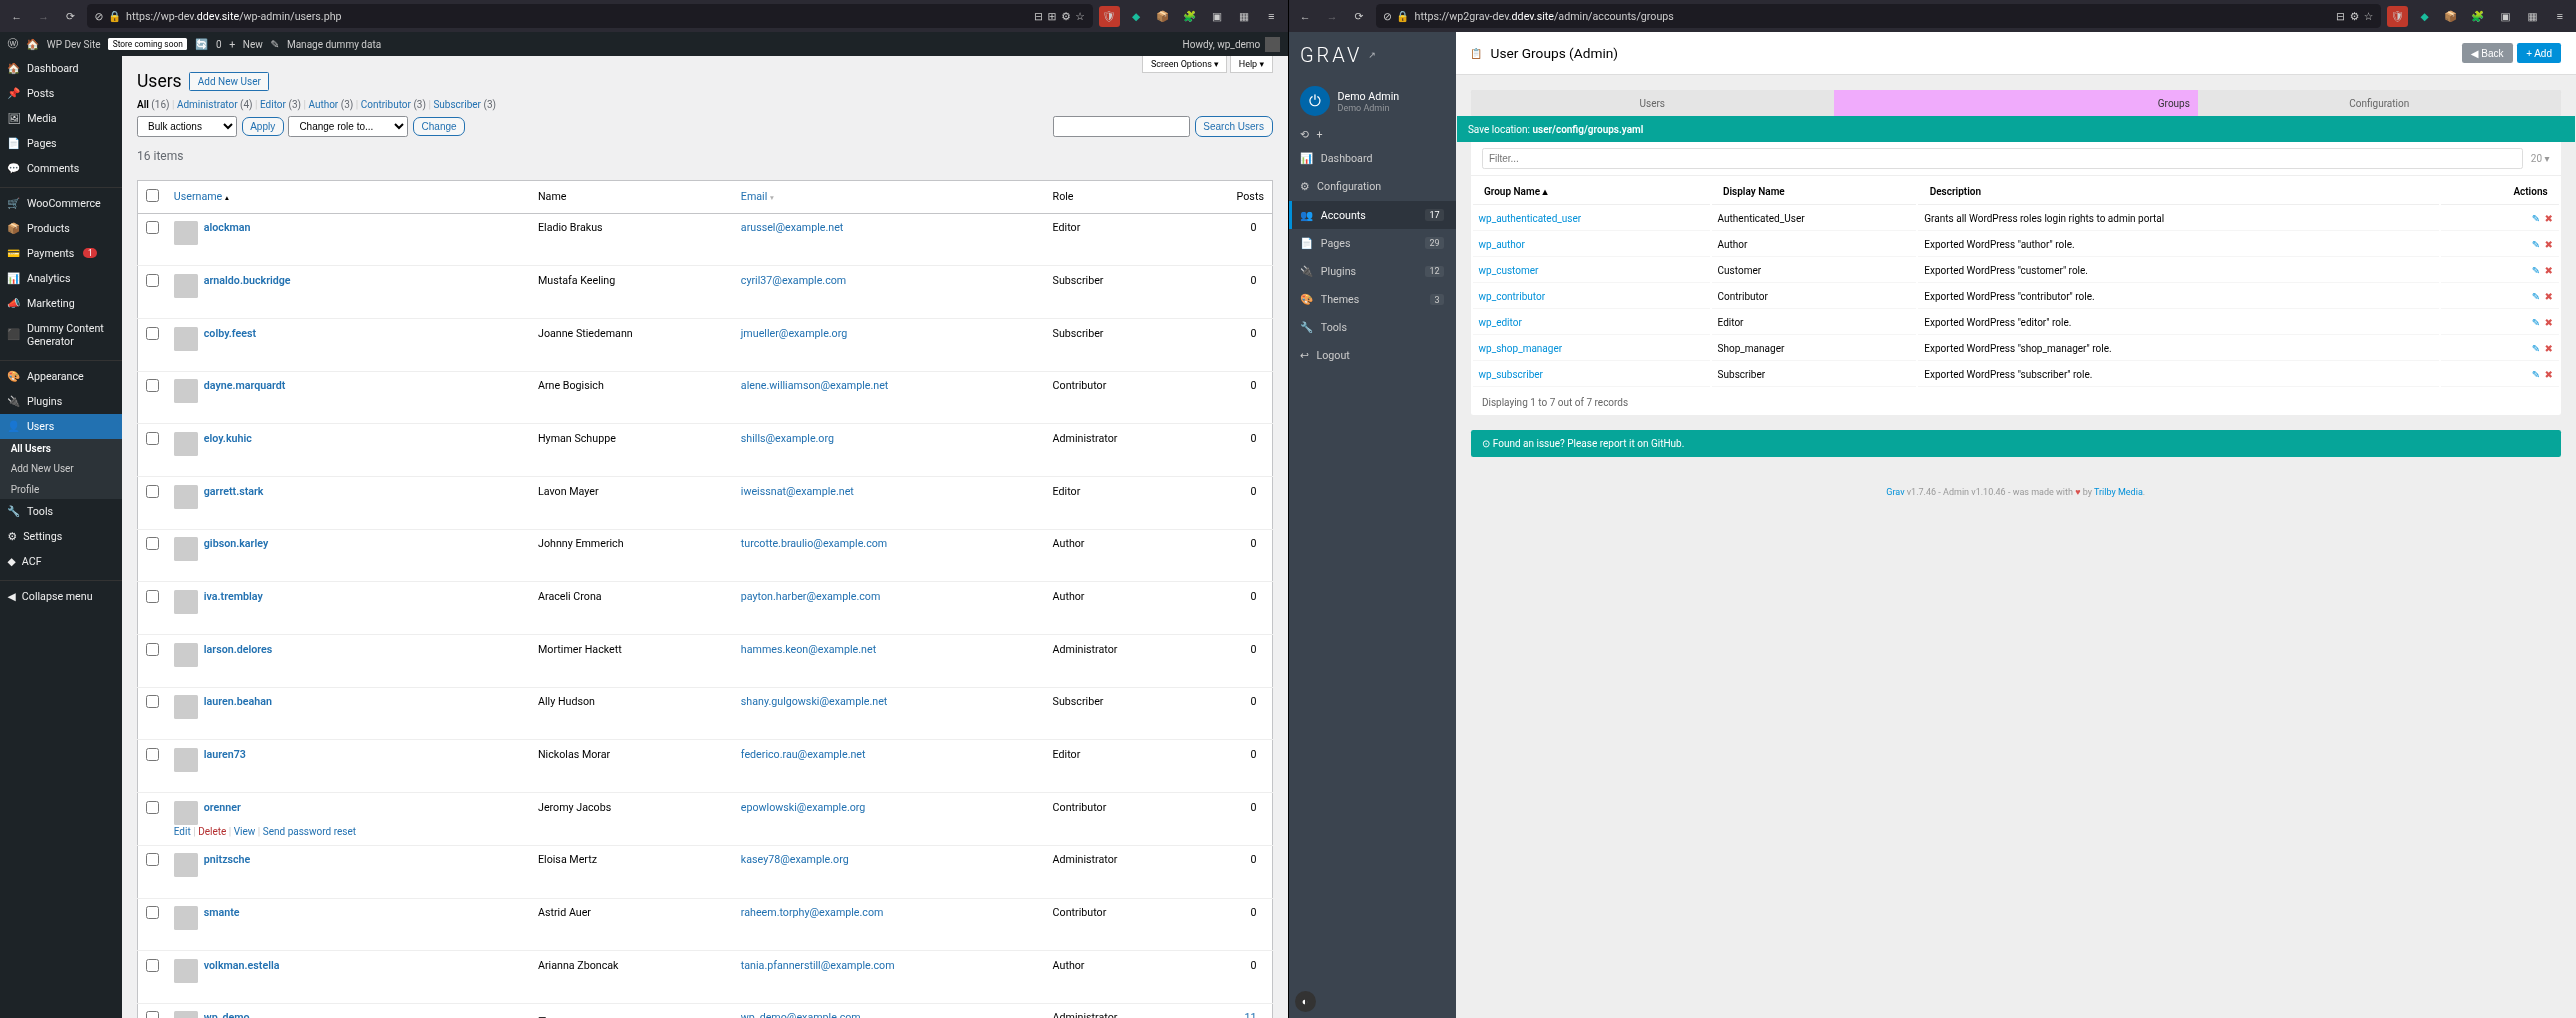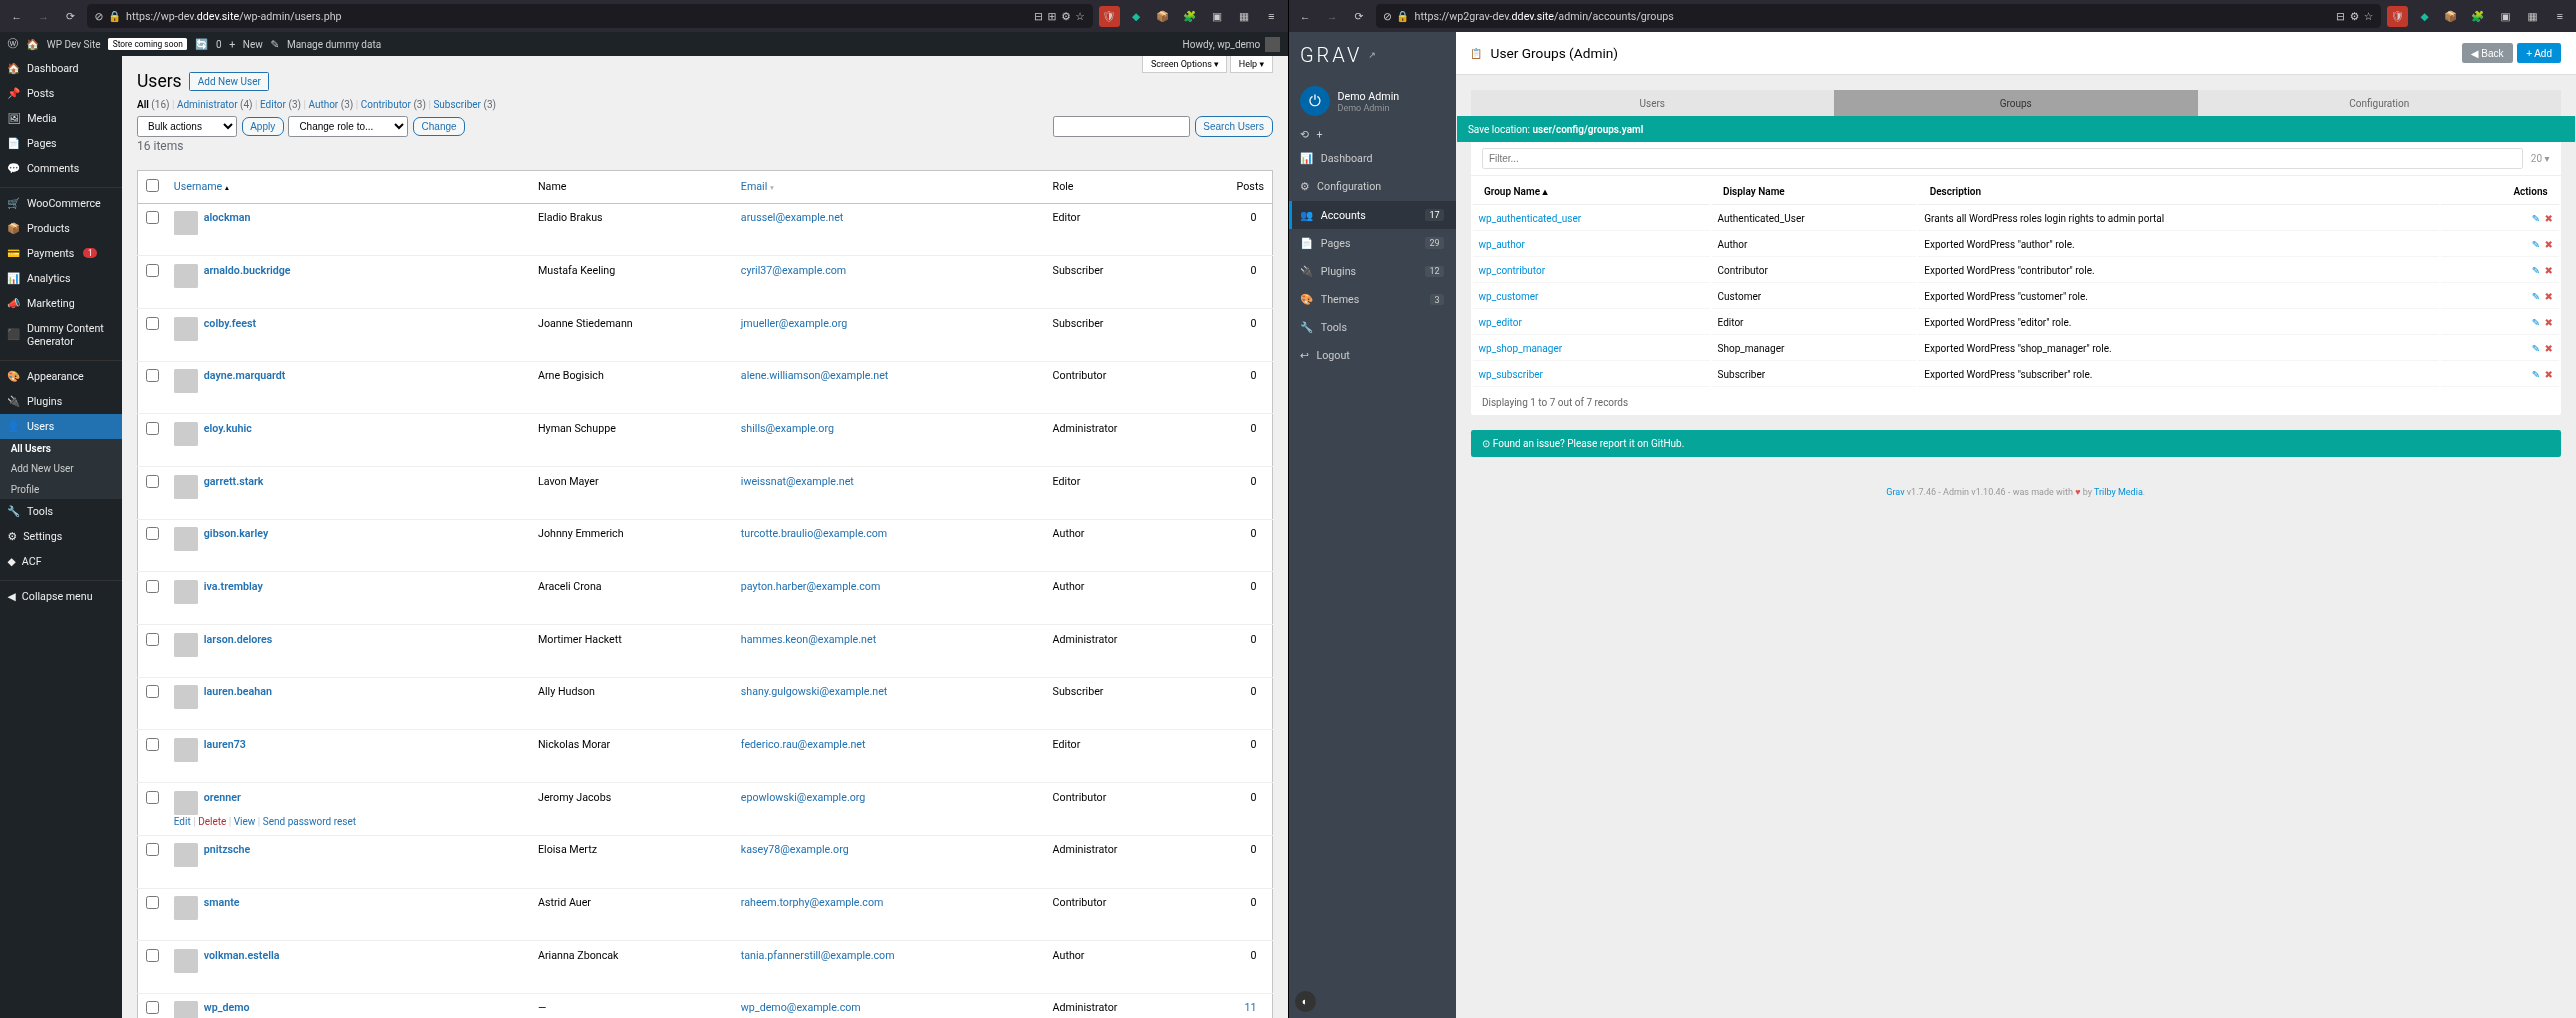--- a/index.html
+++ b/index.html
@@ -37,21 +37,21 @@
 .wp-sidebar .separator { height: 3.8px; background: #1d2327; border-bottom: 0.8px solid #333; margin: 3px 0; }
 .wp-content { flex: 1; background: #f0f0f1; padding: 7.6px 15px; overflow: auto; position: relative; }
 .wp-help { position: absolute; top: 0; right: 15px; display: flex; gap: 3px; }
 .wp-help .tab { background: #fff; border: 0.8px solid #ccc; border-top: none; padding: 3px 7.6px; font-size: 9px; cursor: pointer; }
 .wp-title { font-size: 17.5px; font-weight: 400; margin: 7.6px 0; display: flex; align-items: center; gap: 7.6px; }
 .wp-title .addnew { border: 0.8px solid #2271b1; color: #2271b1; padding: 3px 7.6px; font-size: 10px; border-radius: 1.5px; cursor: pointer; background: #f6f7f7; }
 .wp-subsubsub { font-size: 10px; color: #646970; margin-bottom: 6px; }
 .wp-subsubsub a { color: #2271b1; text-decoration: none; }
 .wp-subsubsub .count { color: #646970; }
 .wp-subsubsub .sep { color: #ccc; }
-.wp-actions { display: flex; align-items: center; gap: 4.6px; margin-bottom: 2px; }
+.wp-actions { display: flex; align-items: center; gap: 4.6px; margin-bottom: 12px; }
 .wp-actions select { border: 0.8px solid #8c8f94; padding: 1.5px 18px 1.5px 6px; border-radius: 2.3px; font-size: 10px; height: 21px; background: #fff; }
 .wp-actions button { border: 0.8px solid #2271b1; color: #2271b1; background: #f6f7f7; padding: 3px 7.6px; border-radius: 7px; font-size: 10px; cursor: pointer; }
 .wp-actions .search { margin-left: auto; display: flex; gap: 4.6px; }
 .wp-actions input { border: 0.8px solid #8c8f94; padding: 2.3px 4.6px; border-radius: 2.3px; width: 137px; }
 .wp-table { width: 100%; border-collapse: collapse; background: #fff; border: 0.8px solid #c3c4c7; }
 .wp-table th { text-align: left; padding: 7.6px; border-bottom: 0.8px solid #c3c4c7; font-size: 10.7px; font-weight: 400; }
 .wp-table th a { color: #2271b1; text-decoration: none; }
 .wp-table th .sort { font-size: 7.6px; }
 .wp-table td { padding: 7.6px; border-bottom: 0.8px solid #eee; vertical-align: top; font-size: 10.7px; }
 .wp-table a { color: #2271b1; text-decoration: none; }
@@ -78,21 +78,21 @@
 .grav-menu .item .cnt { margin-left: auto; font-size: 9px; background: rgba(255,255,255,0.07); padding: 0.8px 4.6px; border-radius: 2.3px; }
 .grav-content { flex: 1; display: flex; flex-direction: column; background: #eee; overflow: auto; }
 .grav-header { background: #fff; height: 43px; display: flex; align-items: center; padding: 0 15px; gap: 7.6px; border-bottom: 0.8px solid #ddd; }
 .grav-header h1 { font-size: 13.7px; font-weight: 400; }
 .grav-header .right { margin-left: auto; display: flex; gap: 4.6px; }
 .grav-btn { padding: 4.6px 9px; border-radius: 2.3px; font-size: 10px; cursor: pointer; border: none; color: #fff; }
 .grav-btn.gray { background: #8c949c; }
 .grav-btn.blue { background: #0090d9; }
 .grav-tabs { display: flex; background: #ddd; margin: 15px 15px 0; border-radius: 2.3px; overflow: hidden; }
 .grav-tabs .tab { flex: 1; padding: 7.6px; text-align: center; cursor: pointer; color: #666; background: #e5e5e5; }
-.grav-tabs .tab.active { background: #a3a3a3; color: #333; }
+.grav-tabs .tab.active { background: #f0abfc; color: #333; text-align: right; }
 .grav-banner { margin: 0 1px; background: #06a599; color: #fff; padding: 7.6px 11.4px; font-size: 10px; }
 .grav-banner .path { font-weight: 600; }
 .grav-panel { margin: 0 15px 15px; background: #fff; border-radius: 0 0 2.3px 2.3px; }
 .grav-filter { padding: 6px 11.4px; border-bottom: 0.8px solid #eee; display: flex; gap: 7.6px; align-items: center; }
 .grav-filter input { flex: 1; border: 0.8px solid #ddd; padding: 3.8px 6px; border-radius: 2.3px; font-size: 10px; }
 .grav-filter .count { color: #999; font-size: 10px; }
 .grav-grid { width: 100%; }
 .grav-grid th { text-align: left; padding: 7.6px 11.4px; font-size: 10px; font-weight: 600; border-bottom: 0.8px solid #eee; }
 .grav-grid td { padding: 6px 6px; font-size: 10px; border-bottom: 0.8px solid #f5f5f5; }
 .grav-grid a { color: #0090d9; text-decoration: none; }
@@ -547,32 +547,32 @@
   <td>Grants all WordPress roles login rights to admin portal</td>
   <td class="actions"><span class="edit">✎</span><span class="del">✖</span></td>
               </tr>
               <tr>
                 <td><a href="#">wp_author</a></td>
   <td>Author</td>
   <td>Exported WordPress "author" role.</td>
   <td class="actions"><span class="edit">✎</span><span class="del">✖</span></td>
               </tr>
               <tr>
+                <td><a href="#">wp_customer</a></td>
+  <td>Customer</td>
+  <td>Exported WordPress "customer" role.</td>
+  <td class="actions"><span class="edit">✎</span><span class="del">✖</span></td>
+              </tr>
+              <tr>
                 <td><a href="#">wp_contributor</a></td>
   <td>Contributor</td>
   <td>Exported WordPress "contributor" role.</td>
   <td class="actions"><span class="edit">✎</span><span class="del">✖</span></td>
               </tr>
               <tr>
-                <td><a href="#">wp_customer</a></td>
-  <td>Customer</td>
-  <td>Exported WordPress "customer" role.</td>
-  <td class="actions"><span class="edit">✎</span><span class="del">✖</span></td>
-              </tr>
-              <tr>
                 <td><a href="#">wp_editor</a></td>
   <td>Editor</td>
   <td>Exported WordPress "editor" role.</td>
   <td class="actions"><span class="edit">✎</span><span class="del">✖</span></td>
               </tr>
               <tr>
                 <td><a href="#">wp_shop_manager</a></td>
   <td>Shop_manager</td>
   <td>Exported WordPress "shop_manager" role.</td>
   <td class="actions"><span class="edit">✎</span><span class="del">✖</span></td>

